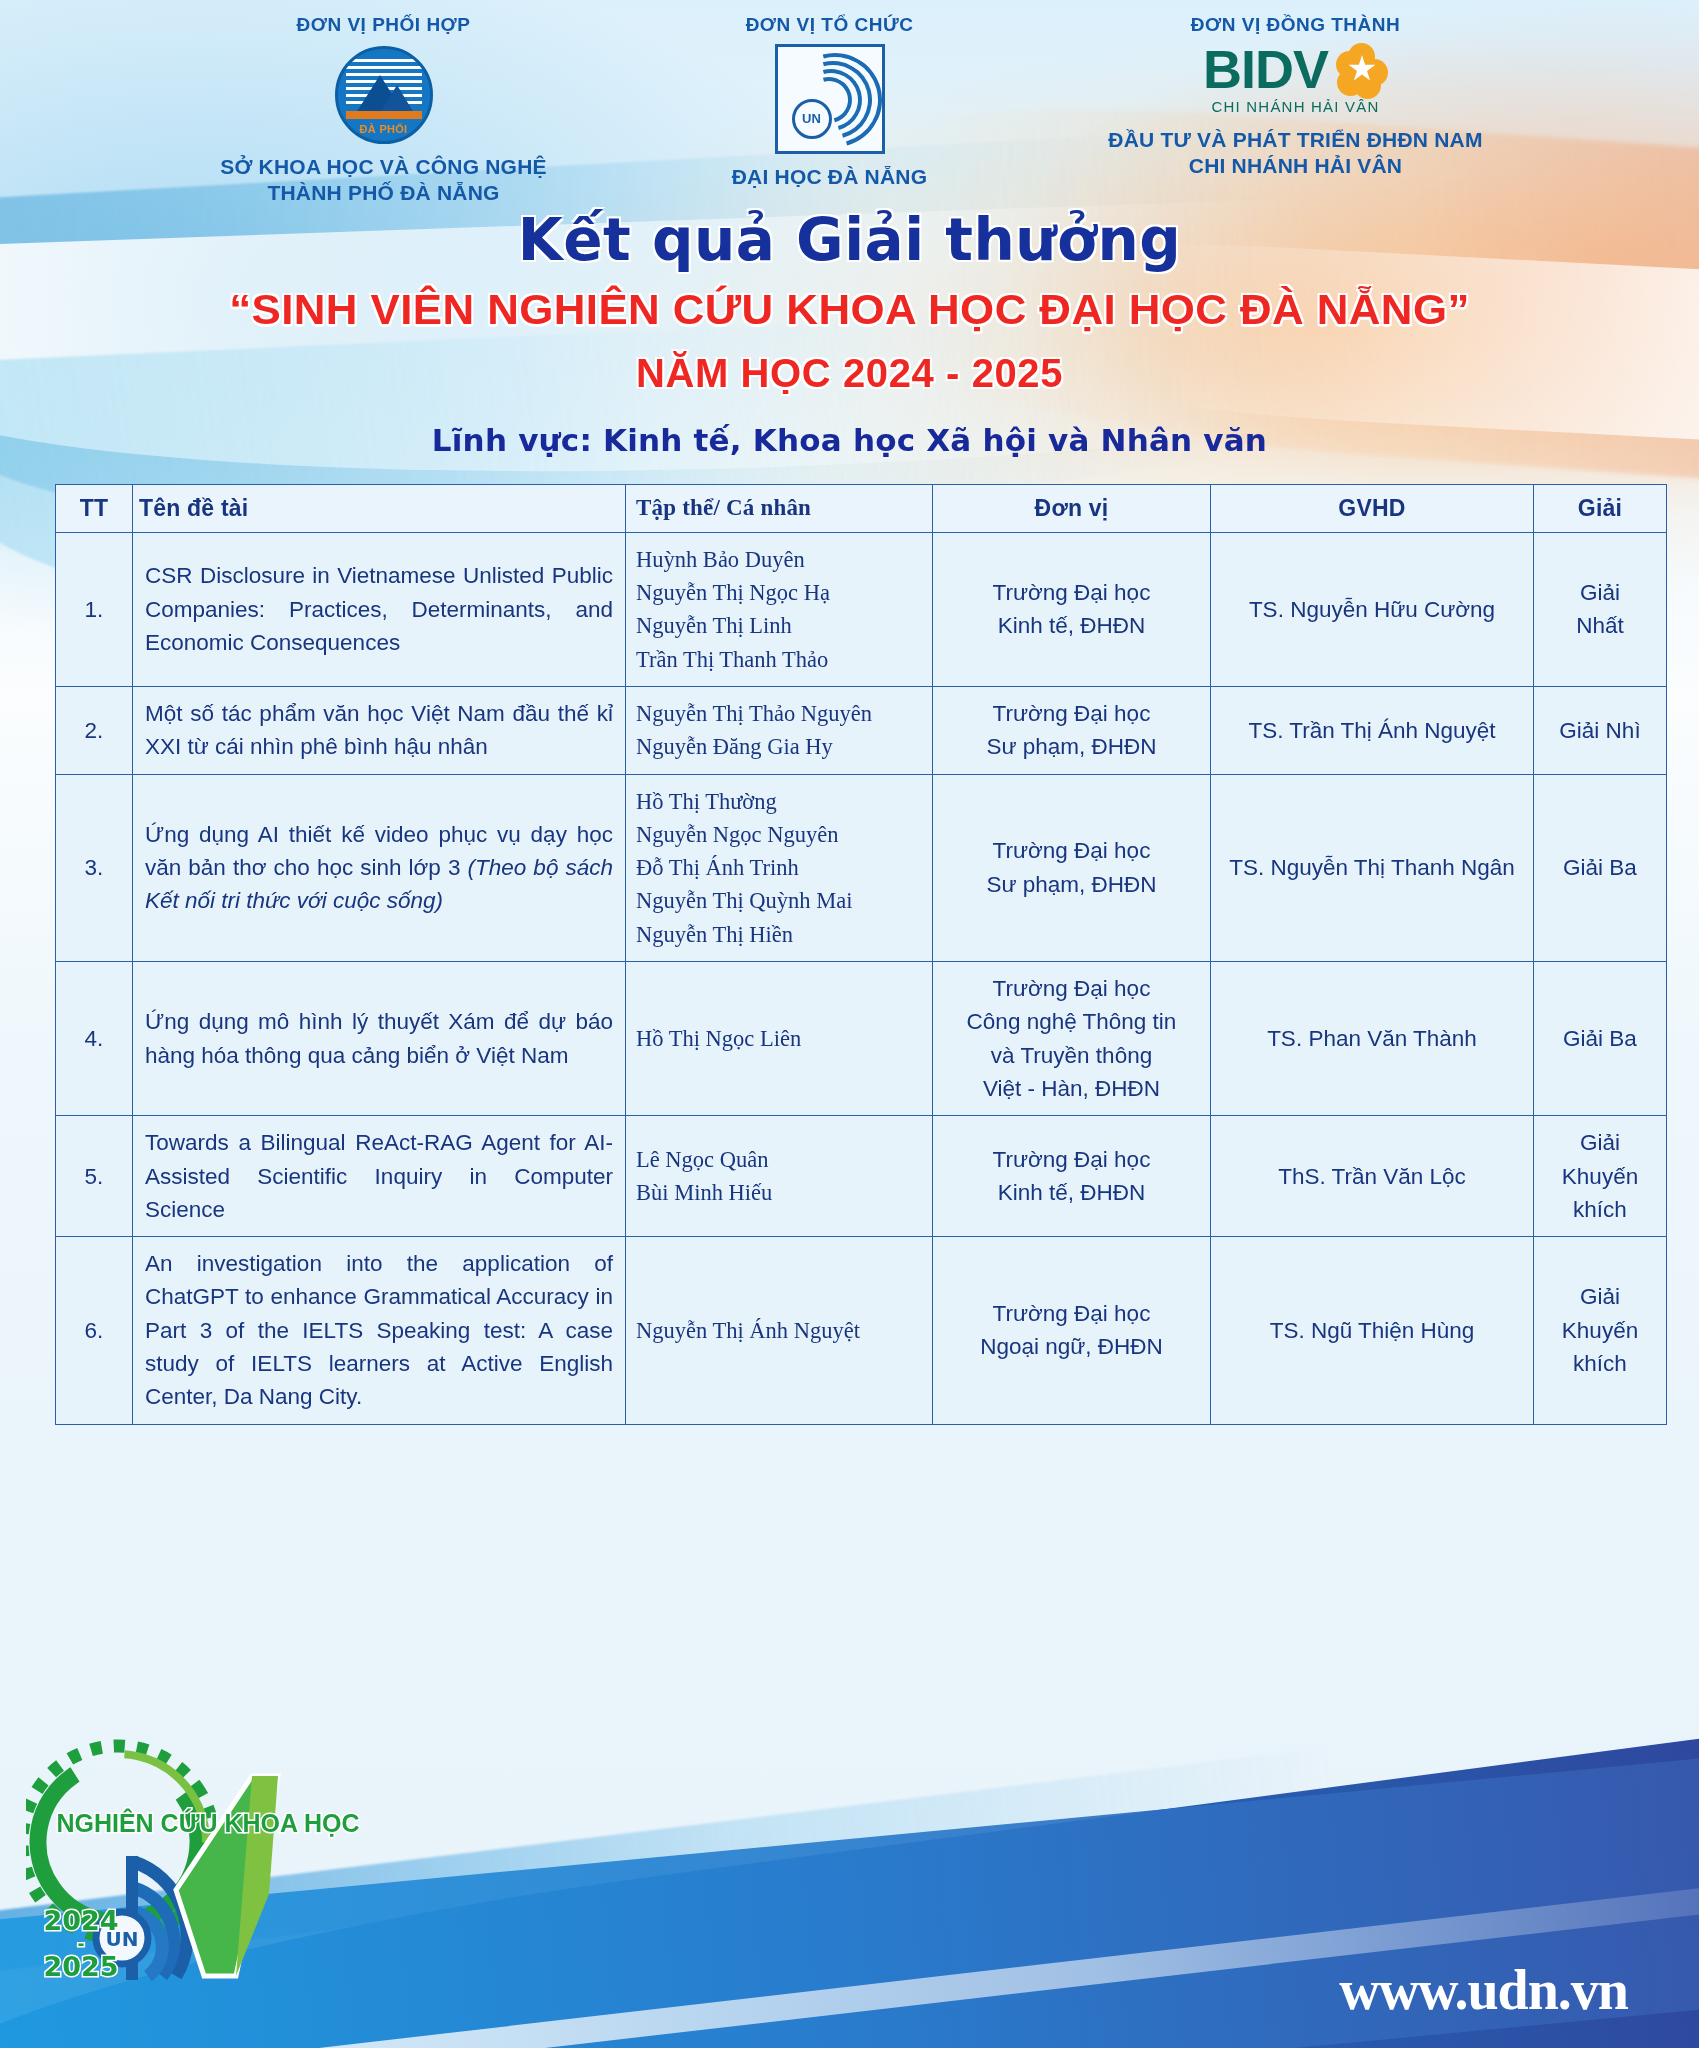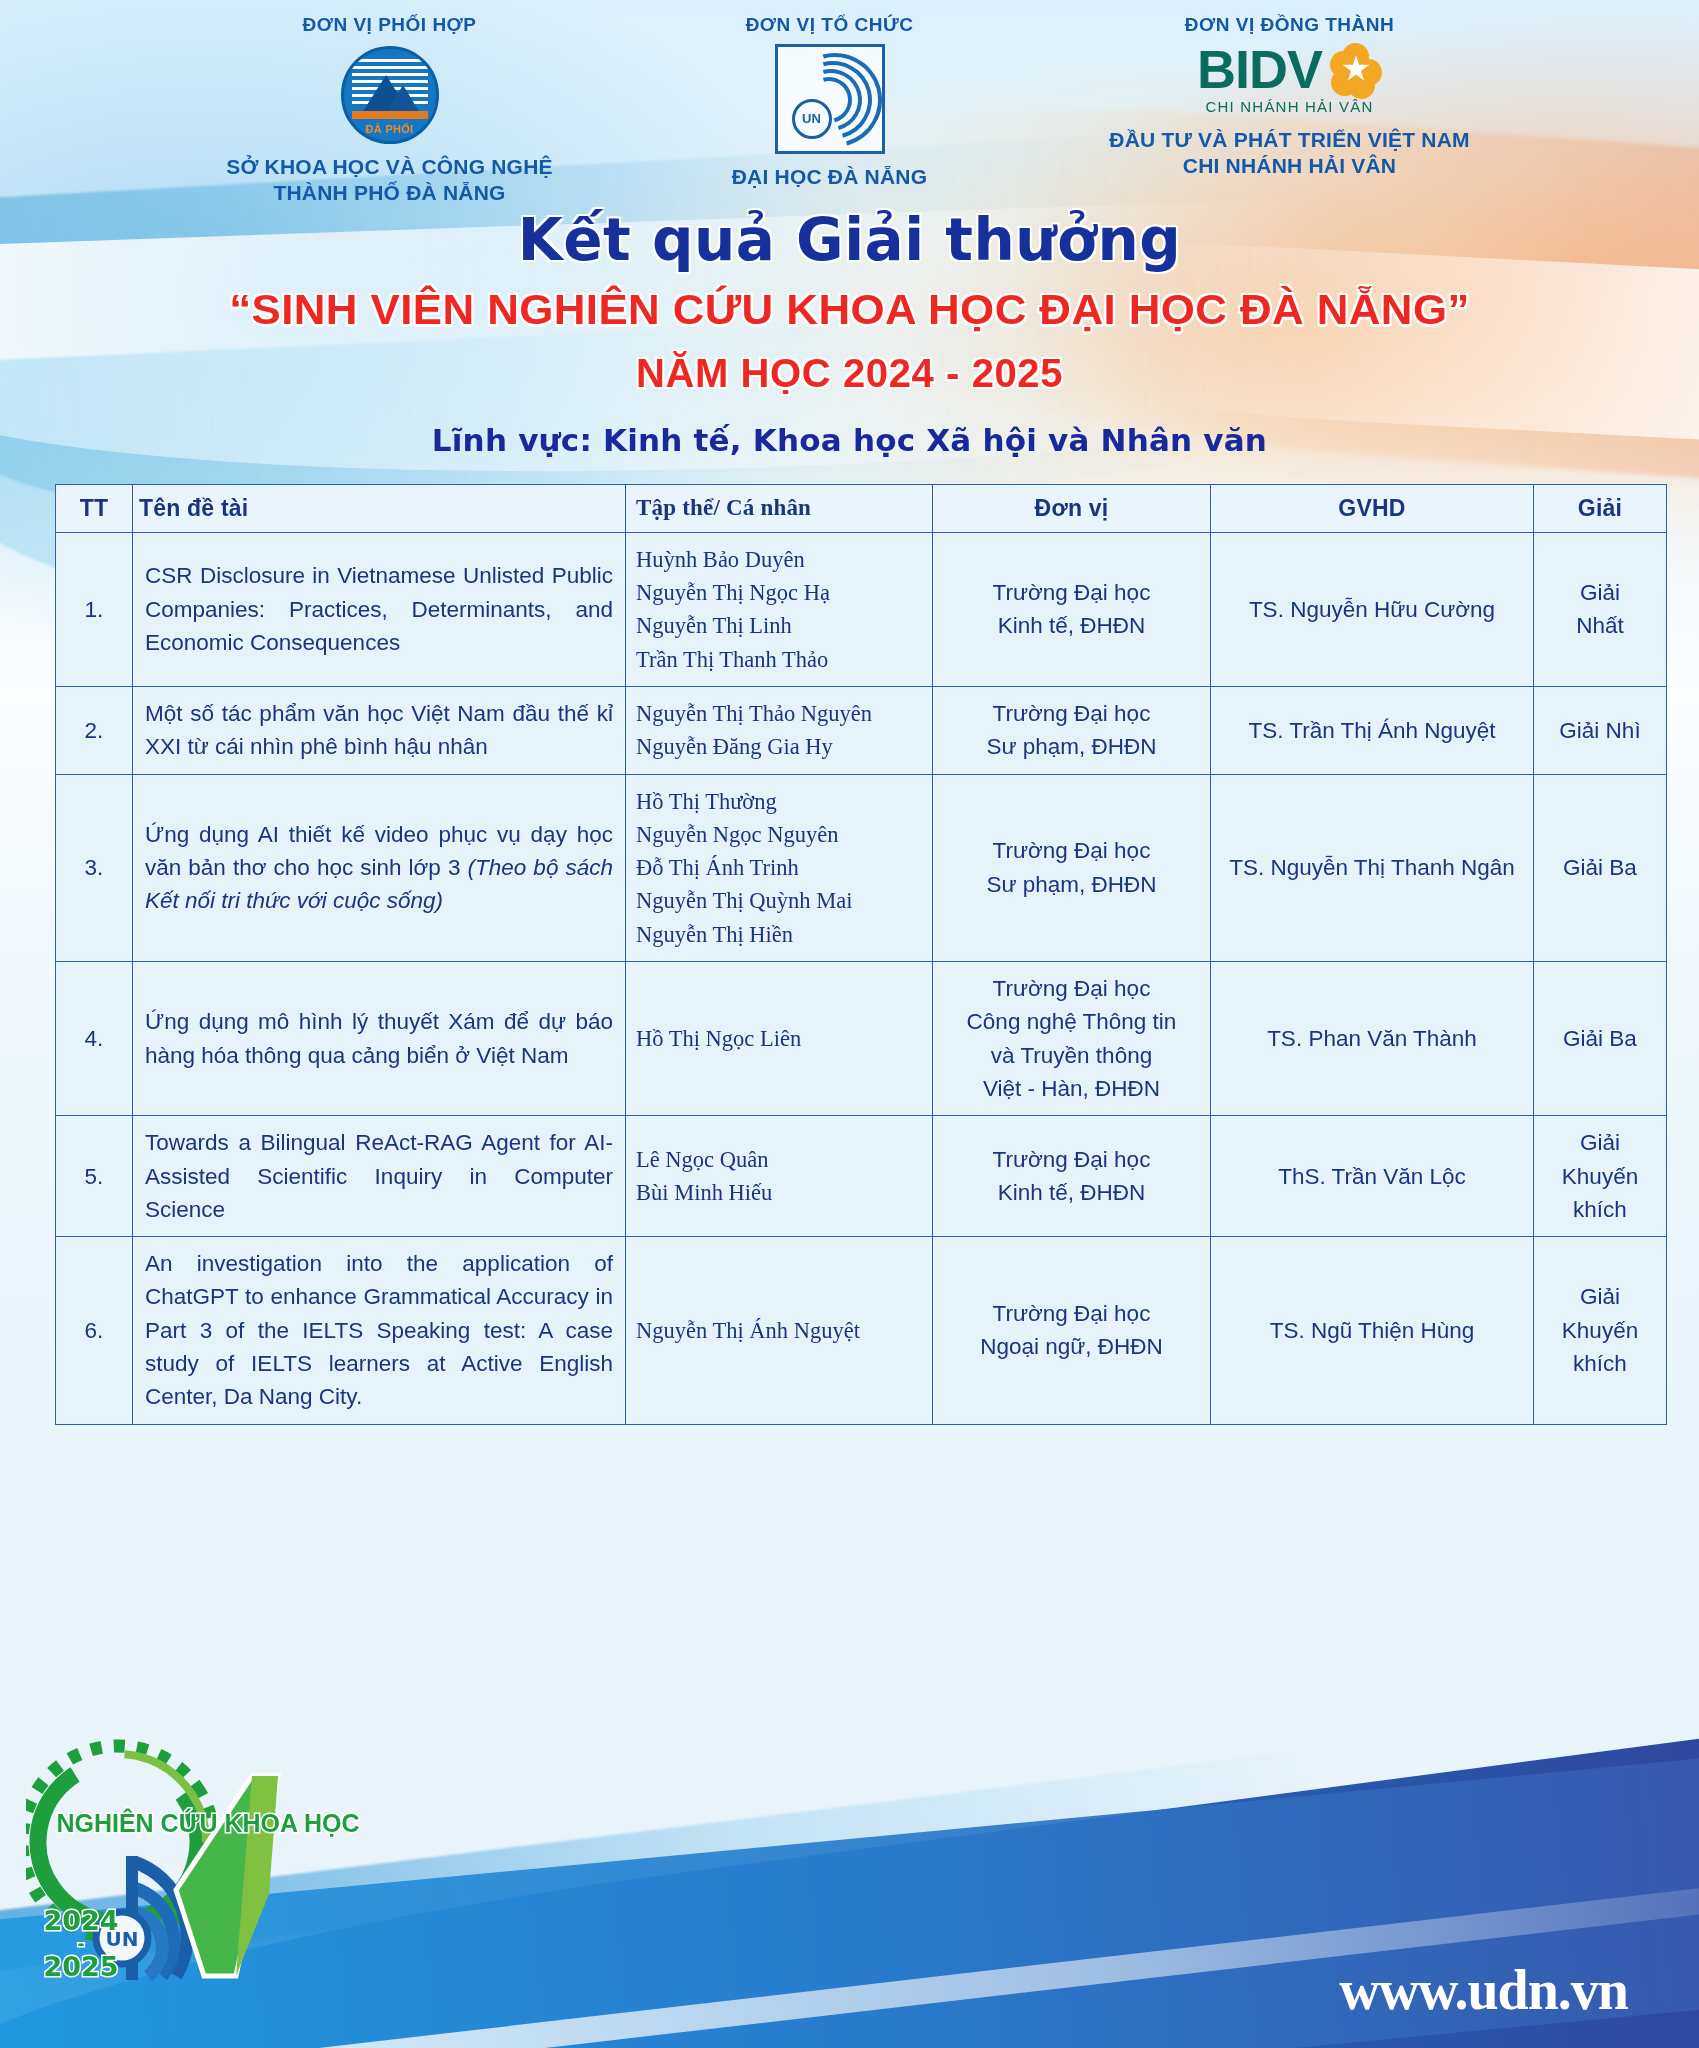--- a/index.html
+++ b/index.html
@@ -31,21 +31,21 @@
     border-radius:60% 0 0 80%; transform:rotate(4deg); filter:blur(2px); }
   .sw4 { left:-40px; top:330px; width:1400px; height:300px;
     background:linear-gradient(85deg, rgba(150,215,240,0.55), rgba(210,238,250,0.25) 50%, rgba(255,255,255,0) 80%);
     border-radius:0 0 70% 90%; transform:rotate(-2.6deg); filter:blur(1px); }
   .sw5 { right:-80px; top:250px; width:900px; height:170px;
     background:linear-gradient(265deg, rgba(255,255,255,0.9), rgba(255,255,255,0) 70%);
     border-radius:50% 0 0 60%; transform:rotate(3deg); }
 
   
   .logos { position:relative; display:flex; justify-content:center; align-items:flex-start;
-           padding:14px 0 0 0; gap:0; z-index:5; }
+           padding:14px 0 0 0; gap:6px; z-index:5; }
   .logo-col { text-align:center; }
   .logo-col.c1 { width:520px; }
   .logo-col.c2 { width:360px; }
   .logo-col.c3 { width:560px; }
   .logo-kicker { color:#1458a8; font-weight:bold; font-size:19px; letter-spacing:.5px; }
   .logo-name { color:#1458a8; font-weight:bold; font-size:21px; line-height:1.22; letter-spacing:.2px; }
   .c1 .logo-kicker { margin-bottom:10px; }
   .c2 .logo-kicker { margin-bottom:8px; }
   .c3 .logo-kicker { margin-bottom:6px; }
 
@@ -186,21 +186,21 @@
         <span class="flower">
           <i></i>
             <i></i>
             <i></i>
             <i></i>
             <i></i>
           <span class="star"></span>
         </span>
       </div>
       <div class="bidv-sub">CHI NHÁNH HẢI VÂN</div>
-      <div class="logo-name">ĐẦU TƯ VÀ PHÁT TRIỂN VIỆT NAM</div>
+      <div class="logo-name">ĐẦU TƯ VÀ PHÁT TRIỂN ĐHĐN NAM</div>
       <div class="logo-name">CHI NHÁNH HẢI VÂN</div>
     </div>
   </div>
 
   <div class="titles">
     <div class="t1">Kết quả Giải thưởng</div>
     <div class="t2">“SINH VIÊN NGHIÊN CỨU KHOA HỌC ĐẠI HỌC ĐÀ NẴNG”</div>
     <div class="t3">NĂM HỌC 2024 - 2025</div>
     <div class="t4">Lĩnh vực: Kinh tế, Khoa học Xã hội và Nhân văn</div>
   </div>

